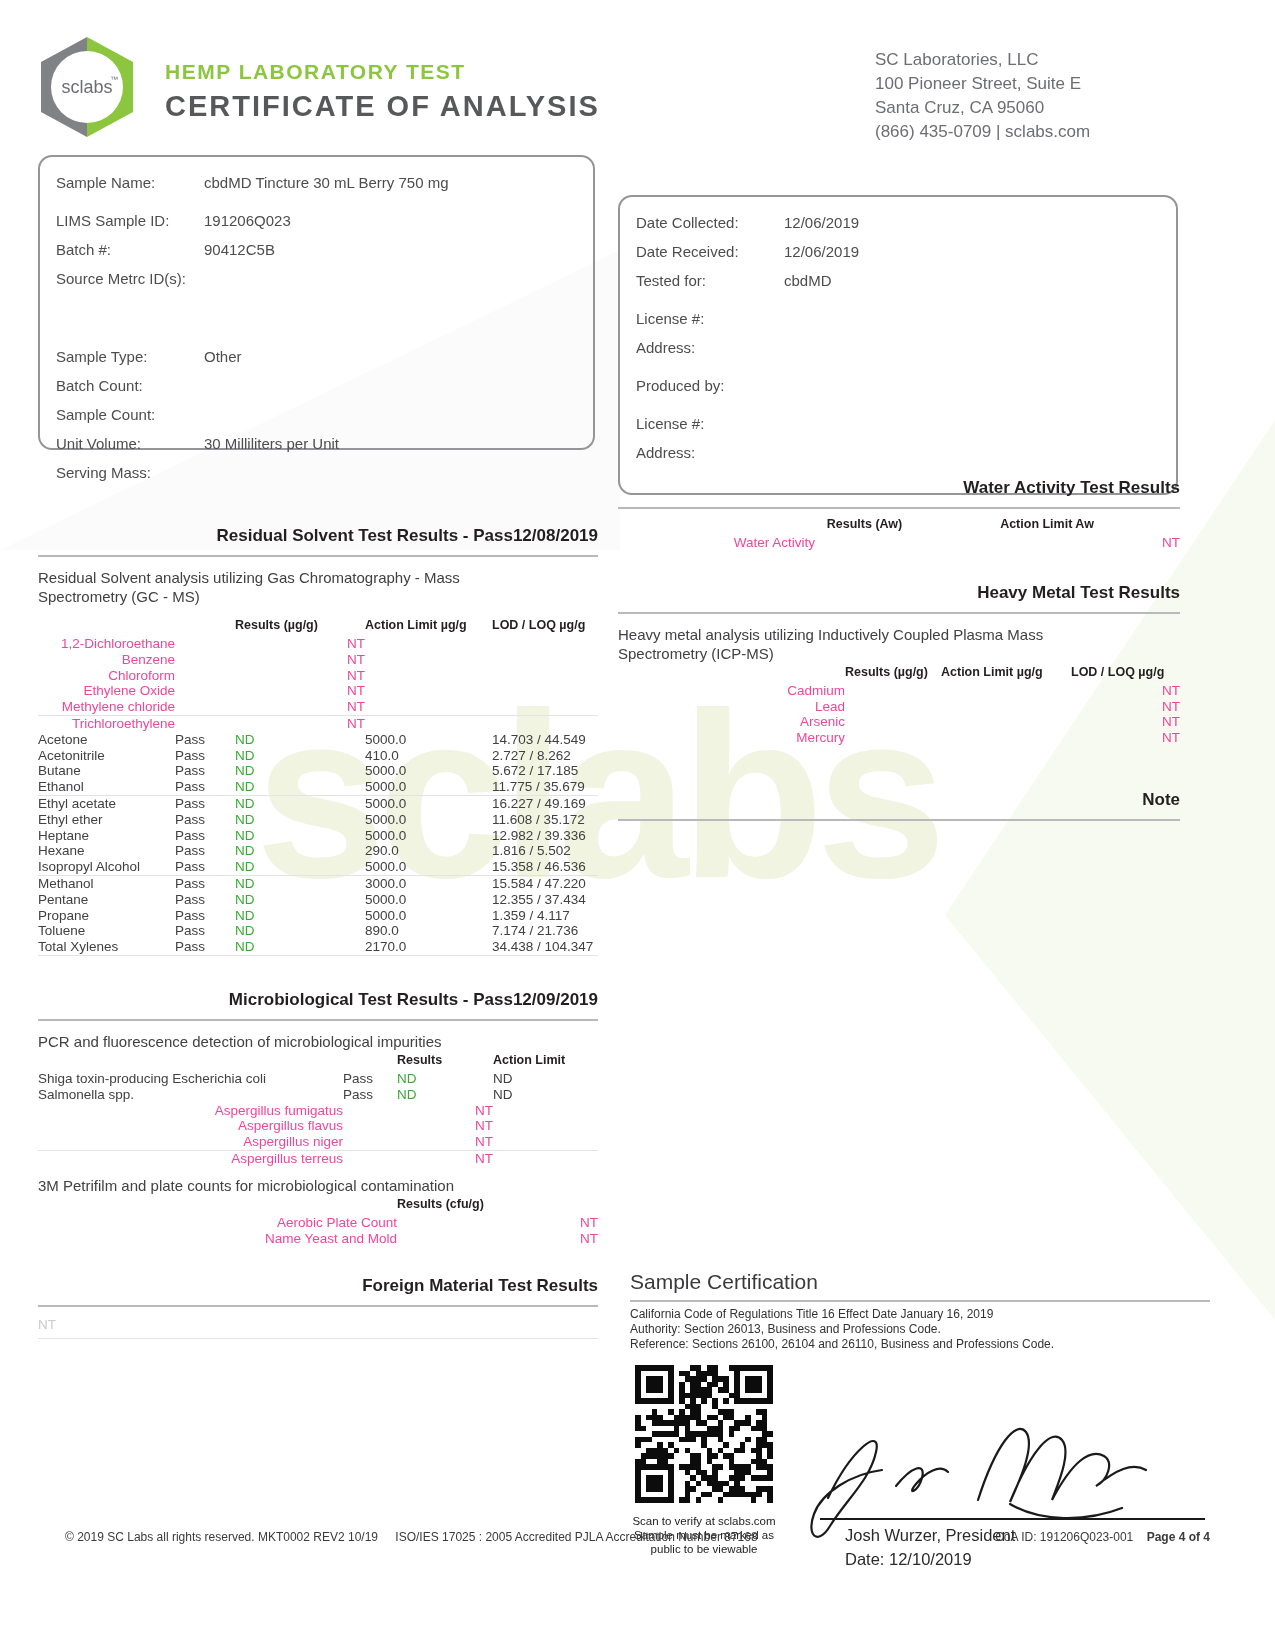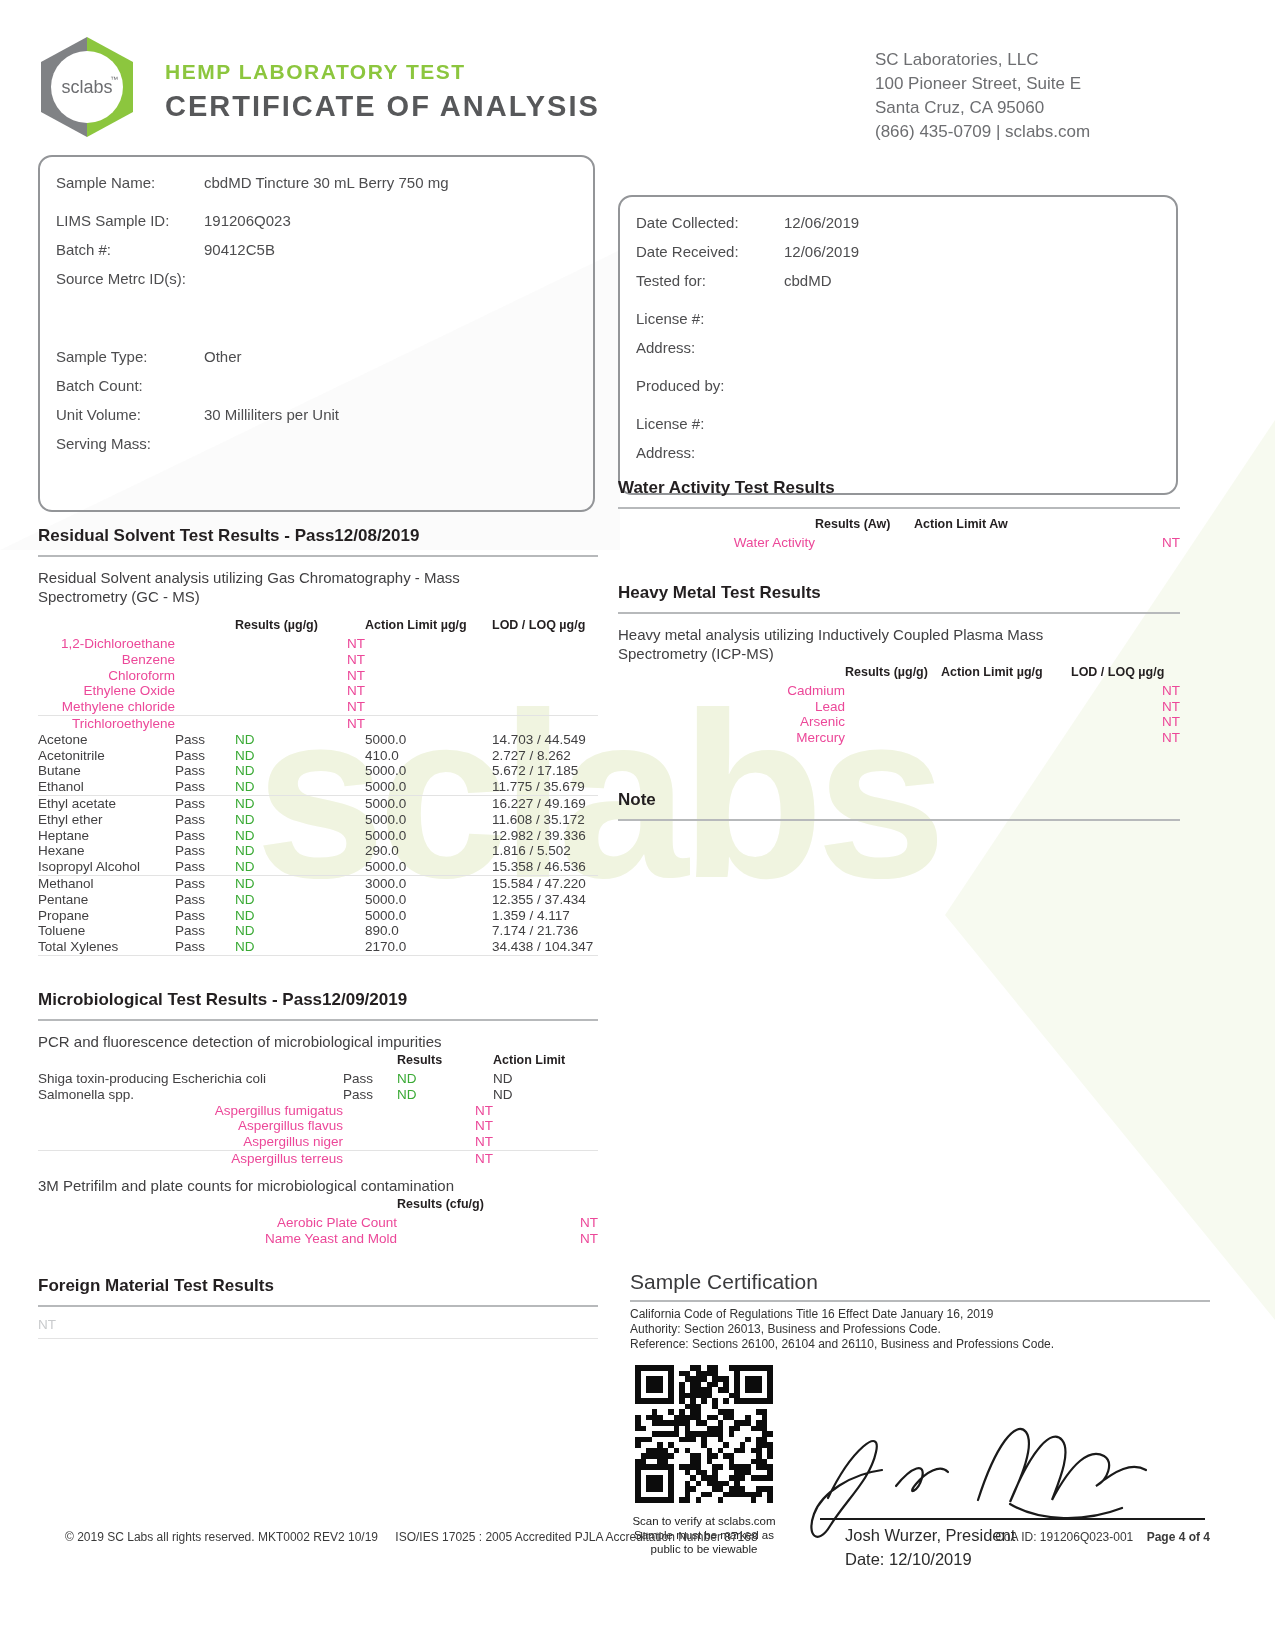--- a/index.html
+++ b/index.html
@@ -14,34 +14,34 @@
              clip-path:polygon(100% 0,100% 100%,0 100%);z-index:0;opacity:.55;}
   .content{position:relative;z-index:1;}
   
   .logo{position:absolute;left:40px;top:36px;}
   .hdr-titles{position:absolute;left:165px;top:60px;}
   .hdr-t1{font-size:21px;font-weight:bold;letter-spacing:1.5px;color:#8cc63e;}
   .hdr-t2{font-size:29px;font-weight:bold;letter-spacing:2px;color:#57585a;margin-top:6px;}
   .lab-info{position:absolute;left:875px;top:48px;font-size:17px;line-height:24px;color:#6d6e71;}
   
   .ibox{position:absolute;border:2px solid #939598;border-radius:14px;padding:14px 16px;box-sizing:border-box;}
-  .box-sample{left:38px;top:155px;width:557px;height:357px;}
+  .box-sample{left:38px;top:155px;width:557px;height:295px;}
   .box-dates{left:618px;top:155px;width:560px;height:300px;margin-top:40px;}
   .ibox .row{display:flex;font-size:15px;color:#4d4d4f;line-height:20px;margin-top:9px;}
   .ibox .row:first-of-type{margin-top:2px;}
   .ibox .lbl{width:148px;flex:none;}
   .box-sample .row:nth-of-type(2){margin-top:18px;}
   .box-sample .row:nth-of-type(5){margin-top:58px;}
   .box-dates .row:nth-of-type(4){margin-top:18px;}
   .box-dates .row:nth-of-type(6){margin-top:18px;}
   .box-dates .row:nth-of-type(7){margin-top:18px;}
   
   .col-left{position:absolute;left:38px;top:526px;width:560px;}
   .col-right{position:absolute;left:618px;top:478px;width:562px;}
-  .sec-head{display:flex;justify-content:flex-start;align-items:flex-end;
+  .sec-head{display:flex;justify-content:flex-end;align-items:flex-end;
             font-size:17px;font-weight:bold;color:#231f20;padding-bottom:9px;
             border-bottom:2px solid #b7b9bb;}
   .method{font-size:15px;line-height:19px;color:#414042;margin-top:11px;max-width:478px;}
   .thead{display:grid;font-size:12.5px;font-weight:bold;color:#231f20;margin-top:12px;line-height:15px;}
   .thead-res{grid-template-columns:197px 130px 127px auto;}
   .trows{margin-top:3px;}
   .t-row{display:grid;font-size:13.5px;line-height:15.8px;color:#414042;}
   .row-res{grid-template-columns:137px 60px 130px 127px auto;}
   .trows-res .t-row:nth-of-type(5n){border-bottom:1px solid #e3e3e3;}
   .t-row .nd{color:#3aaa35;}
@@ -130,20 +130,24 @@
         </div>
         <div class="row">
           <div class="lbl">Sample Type:</div>
           <div class="val">Other</div>
         </div>
         <div class="row">
           <div class="lbl">Batch Count:</div>
           <div class="val"></div>
         </div>
         <div class="row">
+          <div class="lbl">Sample Count:</div>
+          <div class="val"></div>
+        </div>
+        <div class="row">
           <div class="lbl">Unit Volume:</div>
           <div class="val">30 Milliliters per Unit</div>
         </div>
         <div class="row">
           <div class="lbl">Serving Mass:</div>
           <div class="val"></div>
         </div>
       </div>
 
     <div class="ibox box-dates">
@@ -414,21 +418,21 @@
       </div>
       <div class="foreign-nt">NT</div>
       <div class="foreign-line"></div>
     </div>
 
     <div class="col-right">
 
       <div class="sec-head">
         <span>Water Activity Test Results</span>
       </div>
-      <div class="thead thead-water" style="margin-top:8px;">
+      <div class="thead thead-water" style="margin-top:8px;text-align:center;">
         <span></span>
         <span>Results (Aw)</span>
         <span>Action Limit Aw</span>
       </div>
       <div class="trows">
 
       <div class="t-row row-water muted">
             <span>Water Activity</span>
             <span>NT</span>
           </div>

